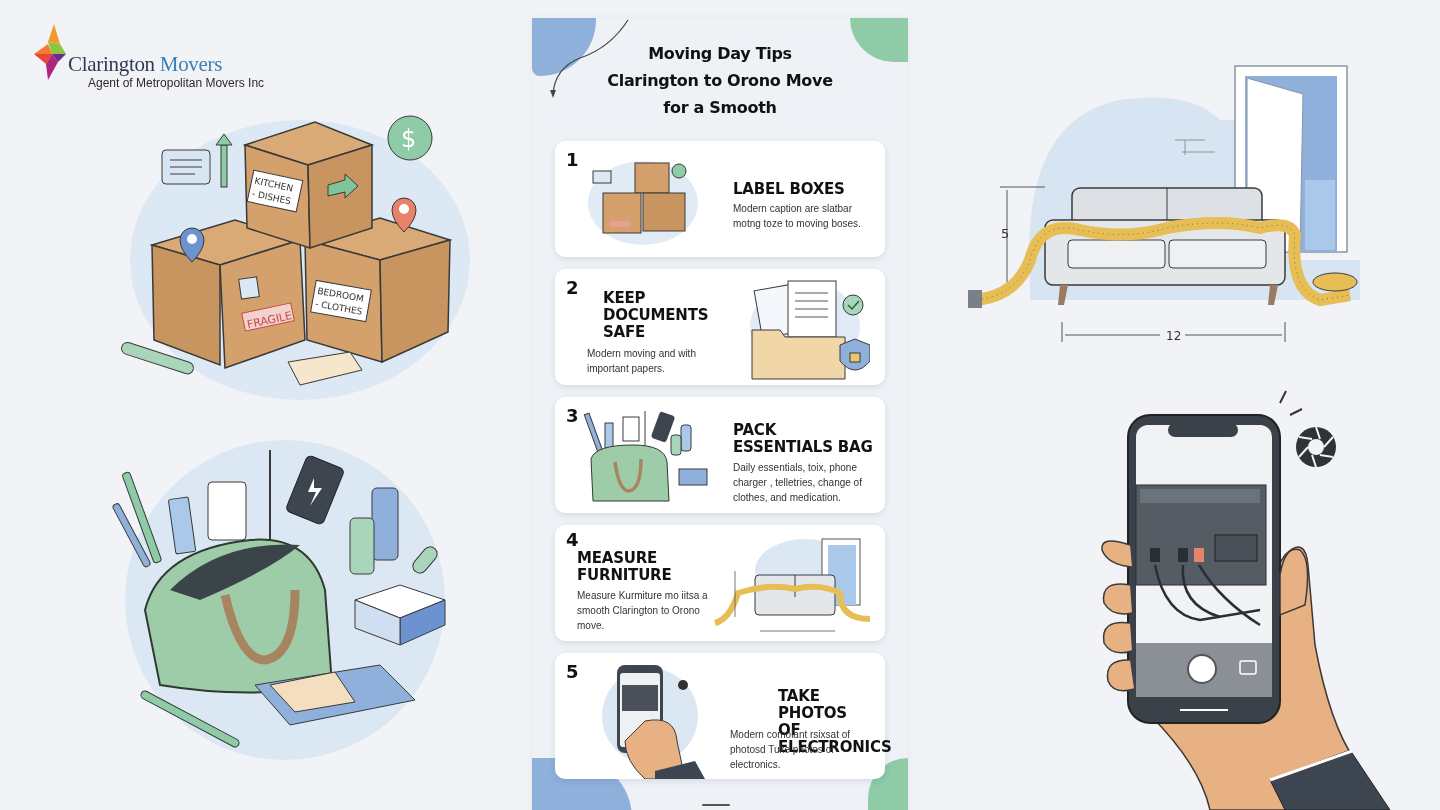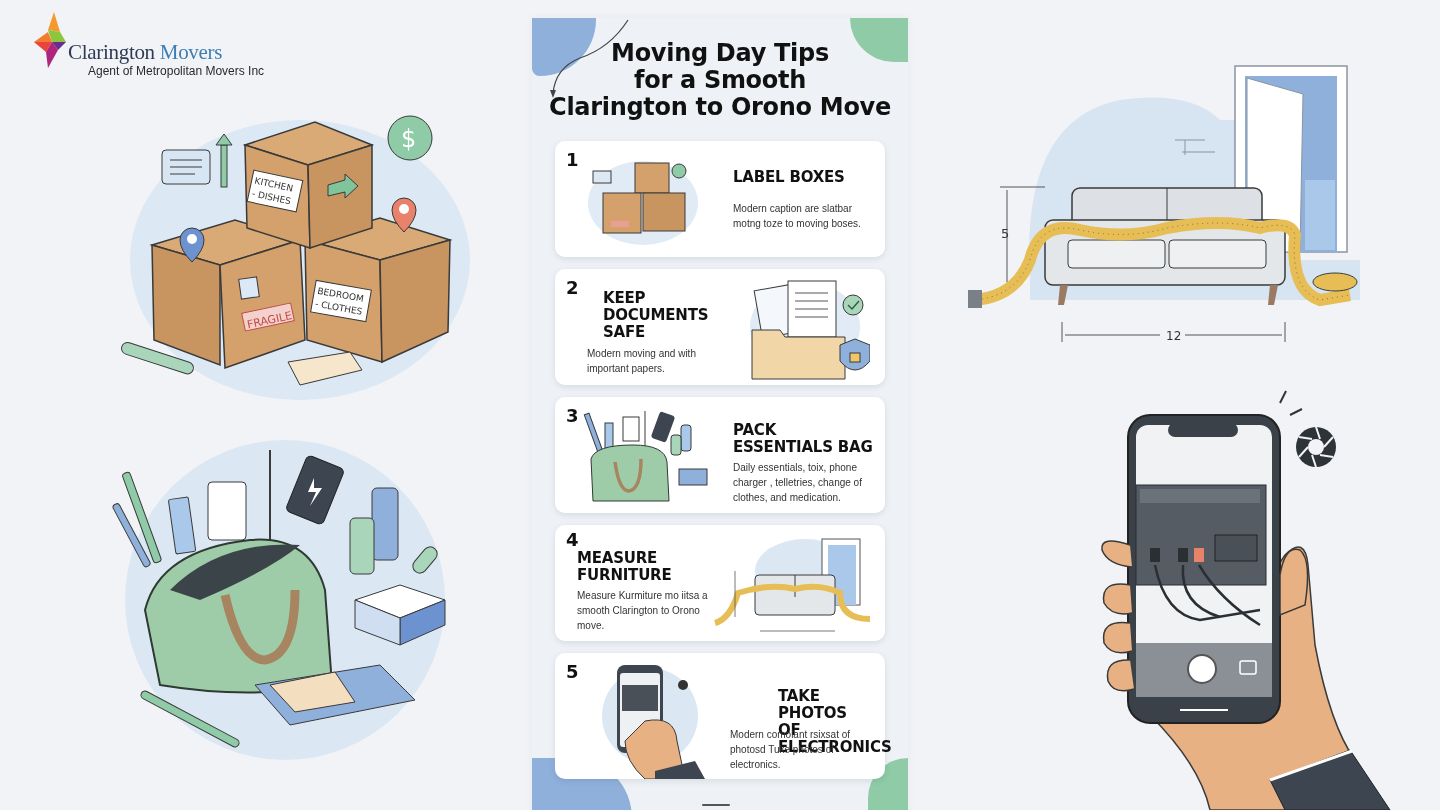--- a/index.html
+++ b/index.html
@@ -6,42 +6,42 @@
   html, body { width: 1440px; height: 810px; overflow: hidden; }
   body {
     background: #f1f3f6;
     font-family: "Liberation Sans", "DejaVu Sans", sans-serif;
     position: relative;
     color: #1b1b1b;
   }
   .abs { position: absolute; }
 
   
-  .logo { left: 32px; top: 12px; width: 220px; height: 64px; }
+  .logo { left: 32px; top: 24px; width: 220px; height: 64px; }
   .logo-mark { position: absolute; left: 0; top: 0; width: 42px; height: 58px; }
   .logo-name { position: absolute; left: 36px; top: 28px; font-family: "Liberation Serif", serif; font-size: 21px; white-space: nowrap; letter-spacing: -0.3px; }
   .logo-name .c1 { color: #2f3a55; }
   .logo-name .c2 { color: #3d7fb5; }
   .logo-sub { position: absolute; left: 56px; top: 52px; font-size: 12px; color: #2a2a2a; white-space: nowrap; }
 
   
   .panel {
     left: 532px; top: 18px; width: 376px; height: 800px;
     background: #eef2f6;
     overflow: hidden;
     box-shadow: 0 0 8px rgba(0,0,0,0.05);
   }
   .blob-tl { position: absolute; left: 0; top: 0; width: 64px; height: 58px; background: #8eb0db; border-radius: 0 0 60px 8px; }
   .blob-tr { position: absolute; right: 0; top: 0; width: 58px; height: 44px; background: #8ecba6; border-radius: 0 0 0 60px; }
   .blob-bl { position: absolute; left: 0; bottom: 0; width: 100px; height: 60px; background: #8eb0db; border-radius: 0 60px 0 0; }
   .blob-br { position: absolute; right: 0; bottom: 0; width: 40px; height: 60px; background: #8ecba6; border-radius: 60px 0 0 0; }
   .panel-title {
     position: absolute; left: 0; top: 22px; width: 376px; text-align: center;
     font-family: "DejaVu Sans", sans-serif; font-weight: bold;
-    font-size: 24px; line-height: 27px; color: #111;
+    font-size: 16px; line-height: 27px; color: #111;
     letter-spacing: -0.3px;
   }
   .card {
     position: absolute; left: 23px; width: 330px; height: 116px;
     background: #ffffff; border-radius: 10px;
     box-shadow: 0 2px 6px rgba(40,60,90,0.12);
   }
   .card-num { position: absolute; left: 11px; top: 8px; font-family: "DejaVu Sans", sans-serif; font-weight: bold; font-size: 18px; color: #111; }
   .card-title { position: absolute; font-family: "DejaVu Sans", sans-serif; font-weight: bold; font-size: 15px; line-height: 17px; color: #111; text-transform: uppercase; letter-spacing: -0.2px; }
   .card-desc { position: absolute; font-size: 10px; line-height: 15px; color: #333; }
@@ -148,36 +148,36 @@
   <div class="blob-tr"></div>
   <div class="blob-bl"></div>
   <div class="blob-br"></div>
   <svg class="abs" style="left:18px; top:0;" width="80" height="80">
     <path d="M78,2 Q60,30 30,40 Q5,50 3,76" fill="none" stroke="#444" stroke-width="1.2"></path>
     <polygon points="0,72 3,80 6,72" fill="#444"></polygon>
   </svg>
 
   <div class="panel-title">
     <div>Moving Day Tips</div>
+    <div>Clarington to Orono Move</div>
     <div>for a Smooth</div>
-    <div>Clarington to Orono Move</div>
   </div>
 
   <div class="card" style="top:123px;">
     <div class="card-num">1</div>
     <svg class="card-art" style="left:28px; top:12px;" width="120" height="95">
       <ellipse cx="60" cy="50" rx="55" ry="42" fill="#e0ebf5"></ellipse>
       <rect x="52" y="10" width="34" height="30" fill="#d4a06b" stroke="#3a3a3a"></rect>
       <rect x="20" y="40" width="38" height="40" fill="#d4a06b" stroke="#3a3a3a"></rect>
       <rect x="60" y="40" width="42" height="38" fill="#c8945f" stroke="#3a3a3a"></rect>
       <rect x="28" y="68" width="18" height="6" fill="#e8a094"></rect>
       <rect x="10" y="18" width="18" height="12" fill="#dce8f4" stroke="#3a3a3a"></rect>
       <circle cx="96" cy="18" r="7" fill="#8ecba6" stroke="#3a3a3a"></circle>
     </svg>
-    <div class="card-title" style="left:178px; top:28px;">Label Boxes</div>
+    <div class="card-title" style="left:178px; top:40px;">Label Boxes</div>
     <div class="card-desc" style="left:178px; top:60px; width:145px;">Modern caption are slatbar motng toze to moving boses.</div>
   </div>
 
   <div class="card" style="top:251px;">
     <div class="card-num">2</div>
     <div class="card-title" style="left:48px; top:21px;">
       <div>Keep</div>
       <div>Documents</div>
       <div>Safe</div>
     </div>

